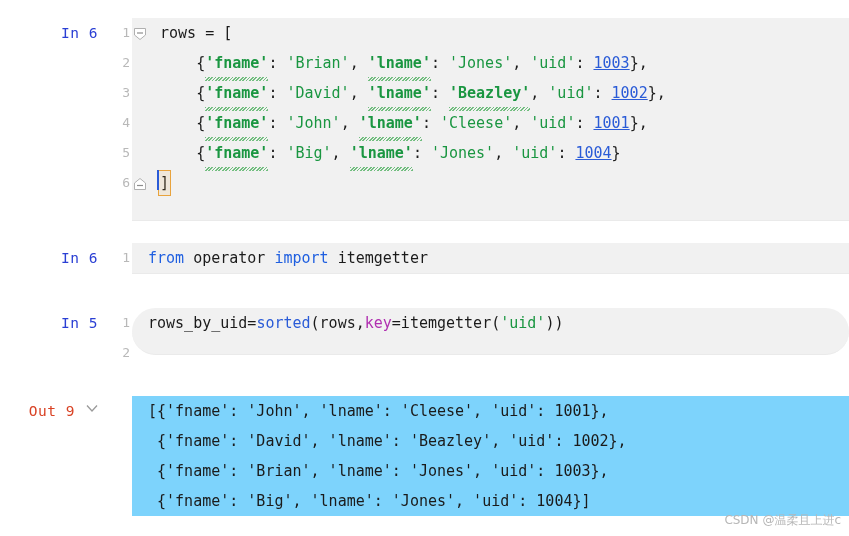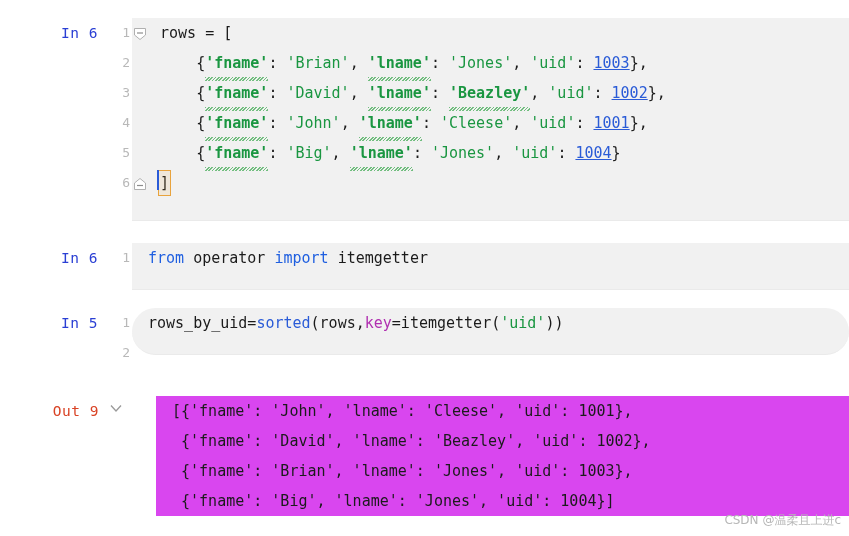--- a/index.html
+++ b/index.html
@@ -38,21 +38,20 @@
     font-family: "DejaVu Sans Mono", "Liberation Mono", monospace;
     font-size: 14.5px;
     line-height: 30px;
     letter-spacing: 0.5px;
     color: #2a3fd4;
     white-space: nowrap;
     user-select: none;
   }
   .prompt.out {
     color: #d94224;
-    padding-left: 24px;
   }
 
   .chevron {
     display: inline-block;
     width: 14px;
     margin-left: 9px;
     color: #9a9a9a;
     font-size: 11px;
     vertical-align: middle;
     position: relative;
@@ -146,21 +145,21 @@
     left: -3px;
     top: 2px;
     width: 2px;
     height: 20px;
     background: #2a5bd7;
   }
 
   
   .output {
     flex: 1 1 auto;
-    background: #d946ef;
+    background: #7dd3fc;
     padding-left: 16px;
   }
   .out-line {
     font-family: "DejaVu Sans Mono", "Liberation Mono", monospace;
     font-size: 15px;
     line-height: 30px;
     white-space: pre;
     color: #1b1b1b;
   }
 
@@ -219,21 +218,21 @@
       <div class="code-line"><span class="bracket-hl"><span class="caret"></span><span>]</span></span></div>
 
     </div>
   </div>
 
   <div class="cell" style="top:243px;">
     <div class="prompt">In 6</div>
     <div class="linenos">
       <div>1</div>
     </div>
-    <div class="editor" style="padding-bottom:16px;">
+    <div class="editor" style="padding-bottom:0;">
       <div class="code-line"><span class="s-kw">from</span><span class="s-plain"> operator </span><span class="s-kw">import</span><span class="s-plain"> itemgetter</span></div>
     </div>
   </div>
 
   <div class="cell" style="top:308px;">
     <div class="prompt">In 5</div>
     <div class="linenos">
       <div>1</div>
       <div>2</div>
     </div>

